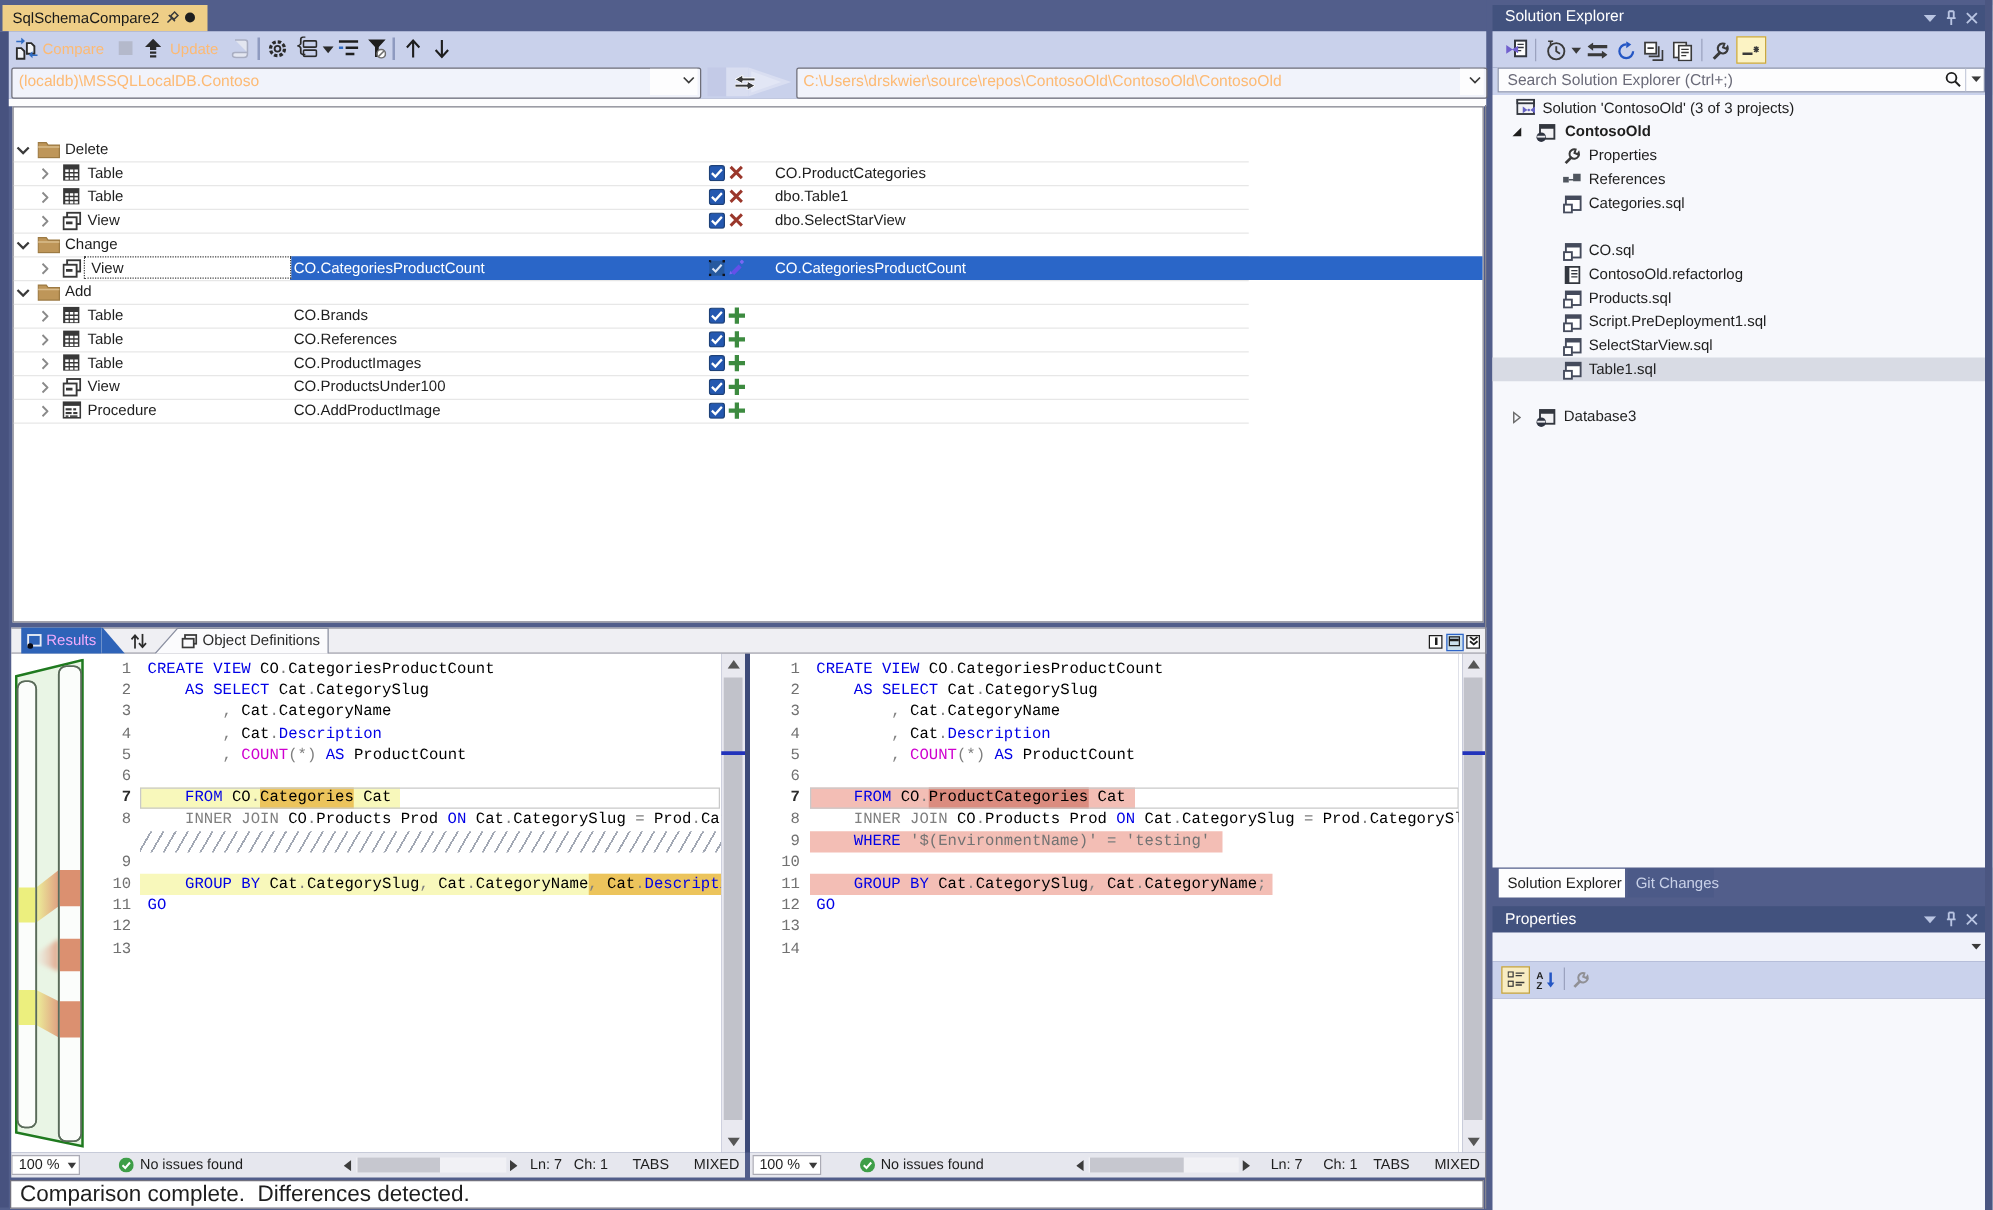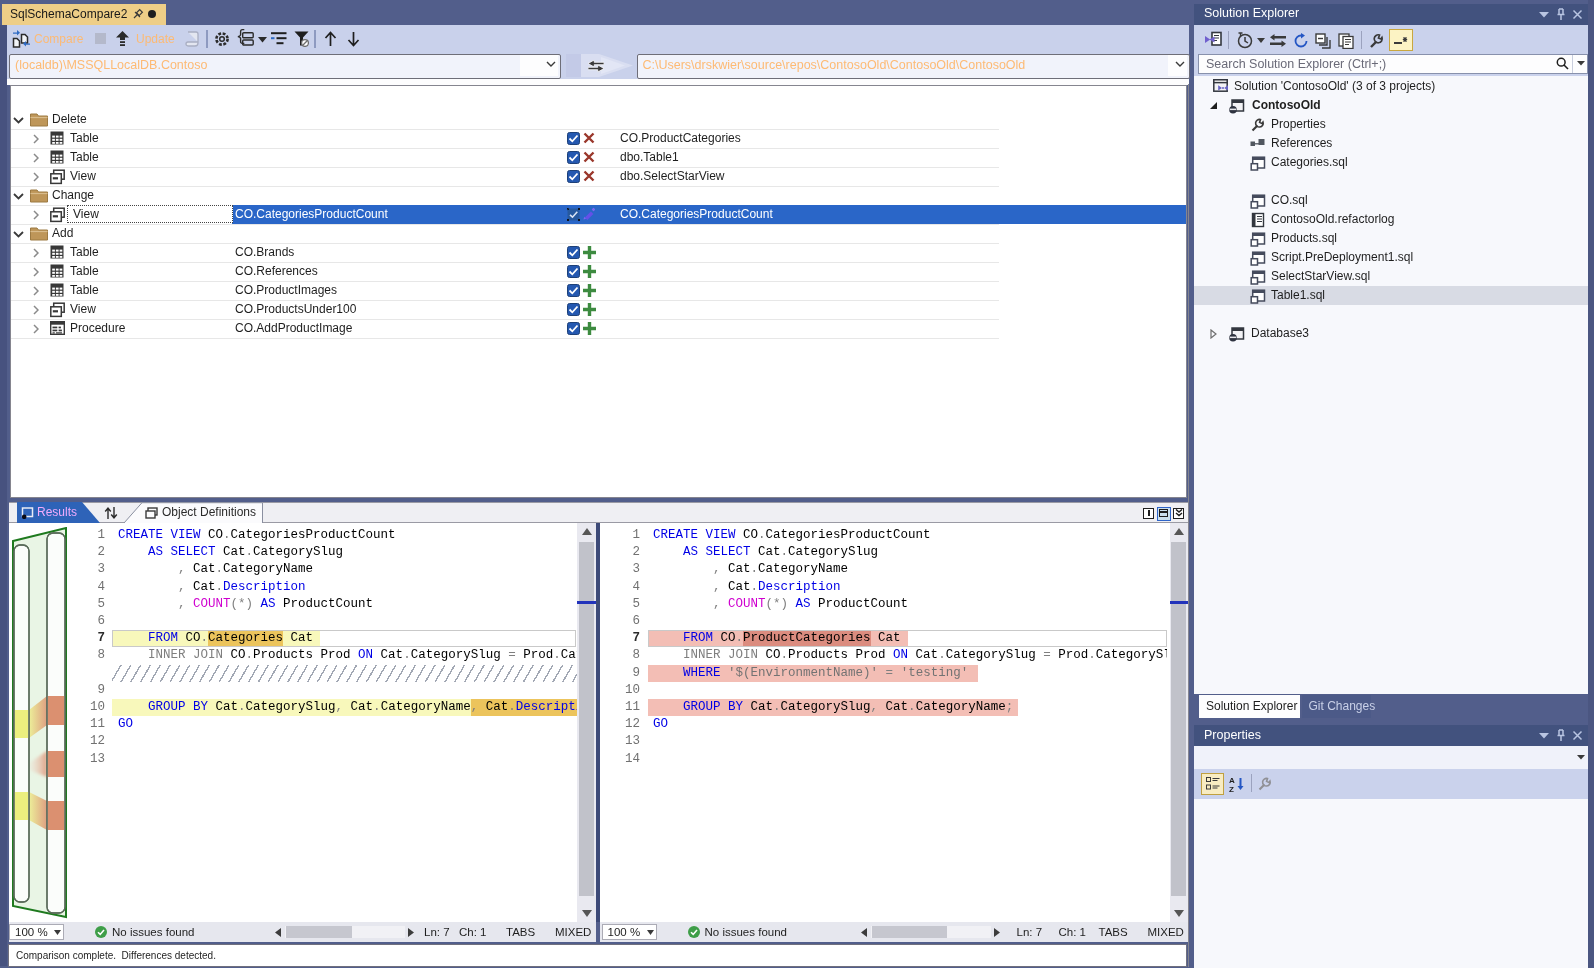--- a/index.html
+++ b/index.html
@@ -584,21 +584,21 @@
  <div class="ab" style="left:272px;top:4px;width:75px;height:12px;background:#C6C7CF"></div>
  <svg class="ab" style="left:394px;top:6px" width="6" height="9" viewBox="0 0 6 9">
         <path d="M0 0 L6 4.5 L0 9 Z" fill="#3C3C3C"></path>
       </svg>
  <div class="ab" style="left:417px">Ln: 7</div>
  <div class="ab" style="left:459px">Ch: 1</div>
  <div class="ab" style="left:499px">TABS</div>
  <div class="ab" style="left:548px">MIXED</div>
 </div>
 <div class="ab" style="left:8px;top:943.5px;width:1179px;height:23px;background:#fff;border:1px solid #70707E;box-sizing:border-box"></div>
-<div class="ab" style="left:16px;top:943.5px;height:23px;line-height:23px;font-size:10px;color:#1E1E1E">Comparison complete.&nbsp;&nbsp;Differences detected.</div>
+<div class="ab" style="left:16px;top:943.5px;height:23px;line-height:23px;font-size:18px;color:#1E1E1E">Comparison complete.&nbsp;&nbsp;Differences detected.</div>
 
 <div class="ab" style="left:1588px;top:0;width:6px;height:968px;background:#4B5681;z-index:5"></div>
 <div class="ab" style="left:1194px;top:0;width:400px;height:4px;background:#525E8B"></div>
 <div class="ab" style="left:1194px;top:4px;width:394px;height:20.5px;background:#42527E"></div>
 <div class="ab" style="left:1204px;top:3px;height:21px;line-height:21px;font-size:12.5px;color:#FFFFFF">Solution Explorer</div>
 <svg class="ab" style="left:1539px;top:11.5px" width="10" height="6" viewBox="0 0 10 6">
       <path d="M0 0 L10 0 L5 5.5 Z" fill="#B9C5E2"></path>
     </svg>
 <svg class="ab" style="left:1556px;top:8px" width="10" height="13" viewBox="0 0 10 13">
       <g stroke="#B9C5E2" stroke-width="1.5" fill="none">

